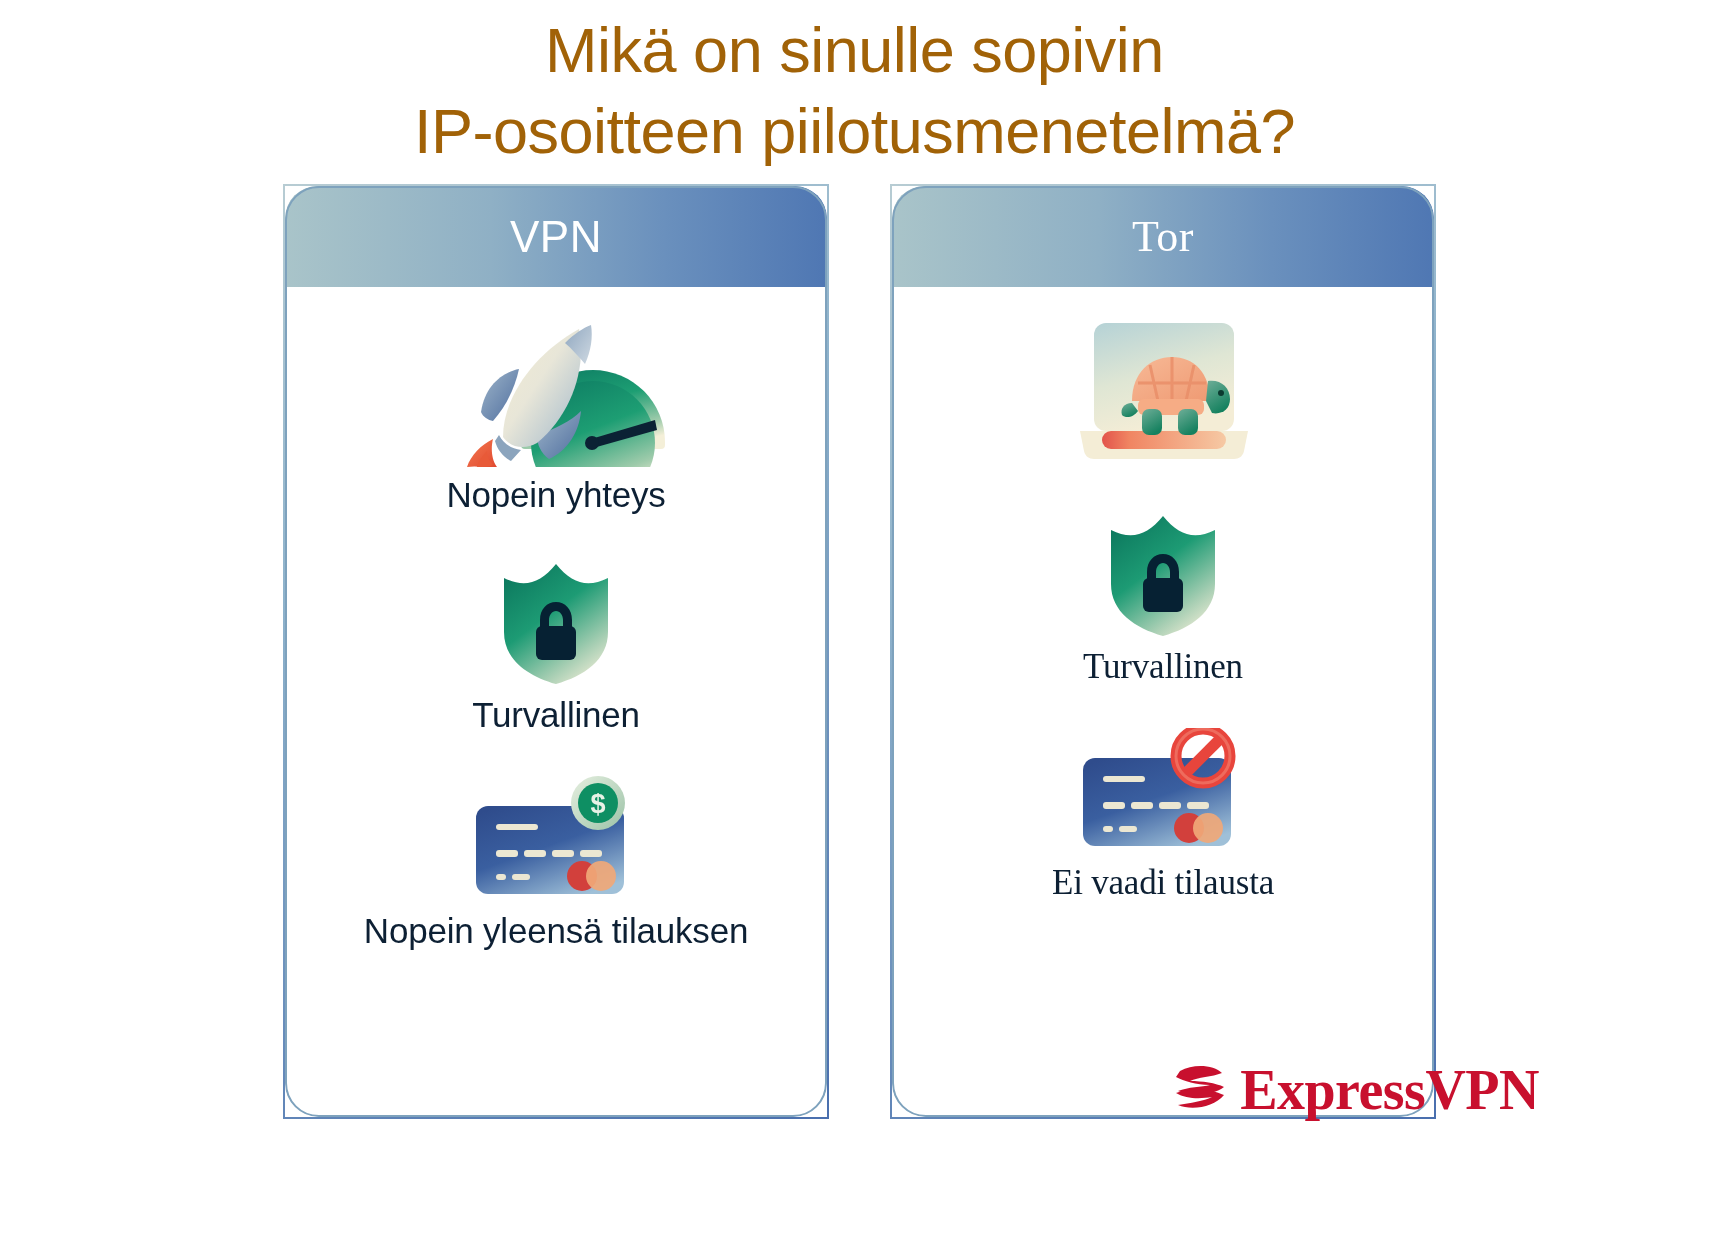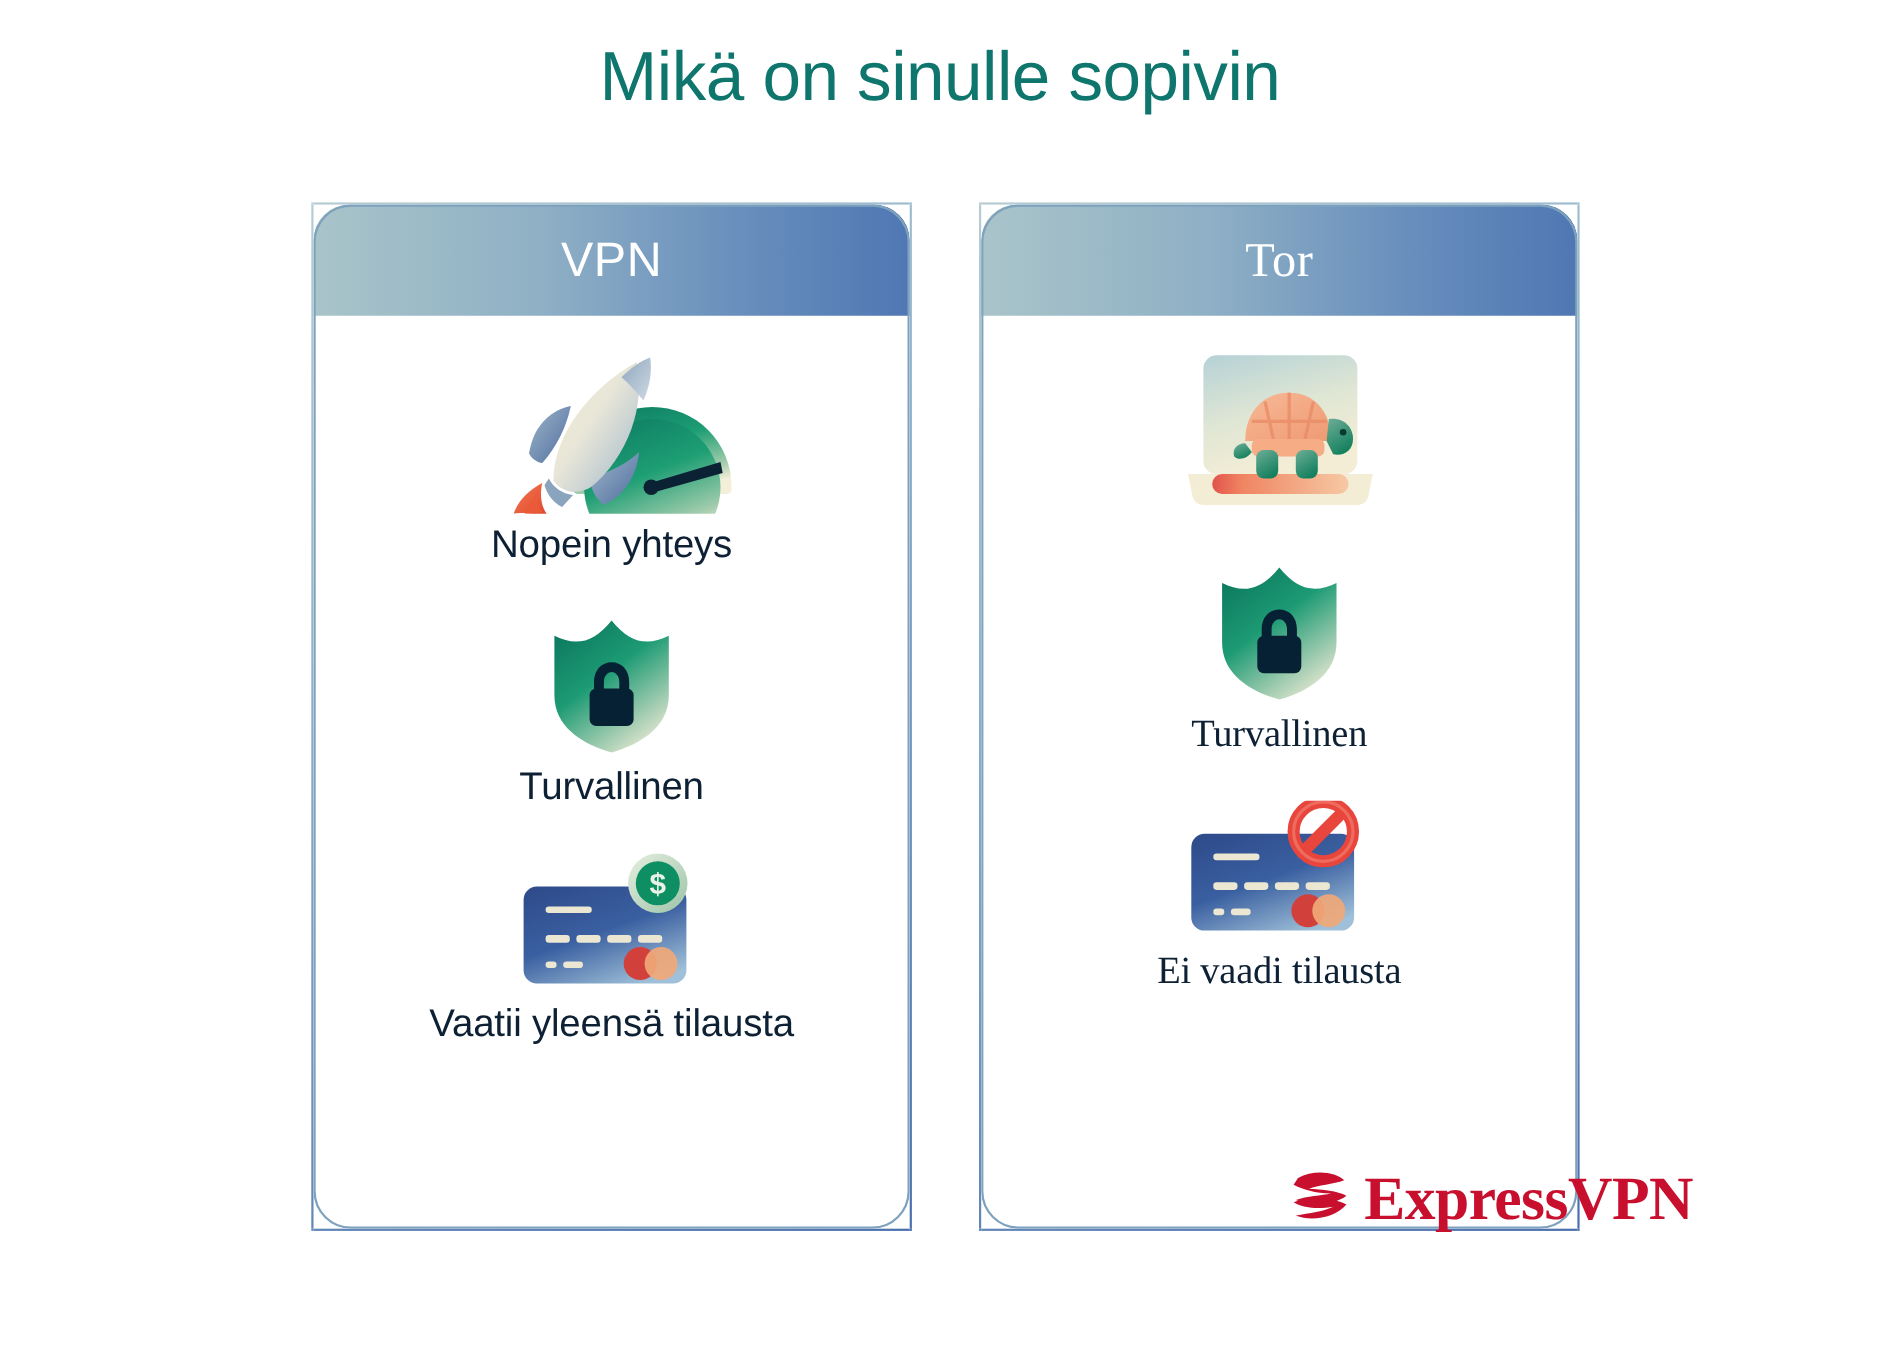--- a/index.html
+++ b/index.html
@@ -6,23 +6,23 @@
   html, body {
     width: 1709px; height: 1240px;
     background: #ffffff;
     font-family: "Liberation Sans", sans-serif;
     overflow: hidden;
   }
   .page { position: relative; width: 1709px; height: 1240px; }
 
   
   .title {
-    position: absolute; top: 30px; left: 0; width: 1709px;
+    position: absolute; top: 10px; left: 0; width: 1709px;
     text-align: center;
-    color: #0f766e;
+    color: #a16207;
     font-size: 63px;
     font-weight: 400;
     line-height: 1.28;
     letter-spacing: -0.5px;
   }
   .title .line { display: block; }
 
   
   .card {
     position: absolute;
@@ -105,20 +105,21 @@
     letter-spacing: -0.5px;
   }
 </style>
 </head>
 <body>
 
 <div class="page">
 
   <div class="title">
     <span class="line">Mikä on sinulle sopivin</span>
+    <span class="line">IP-osoitteen piilotusmenetelmä?</span>
   </div>
 
   <div class="card card-vpn">
     <div class="card-header">
       <span class="card-header-title">VPN</span>
     </div>
     <div class="card-body">
 
       <div class="feature f1">
         <div class="feature-icon">
@@ -213,21 +214,21 @@
             <rect x="114" y="74" width="22" height="7" rx="3" fill="#ece7d2"></rect>
             <rect x="30" y="98" width="10" height="6" rx="3" fill="#ece7d2"></rect>
             <rect x="46" y="98" width="18" height="6" rx="3" fill="#ece7d2"></rect>
             <circle cx="116" cy="100" r="15" fill="#d2403c"></circle>
             <circle cx="135" cy="100" r="15" fill="#f0a878" opacity="0.92"></circle>
             <circle cx="132" cy="27" r="27" fill="url(#coinGrad)"></circle>
             <circle cx="132" cy="27" r="20" fill="#0e8f63"></circle>
             <text x="132" y="37" font-family="Liberation Sans, sans-serif" font-size="27" font-weight="700" text-anchor="middle" fill="#e8f2e6">$</text>
           </svg>
         </div>
-        <div class="feature-label">Vaatii yleensä tilausta</div>
+        <div class="feature-label">Nopein yleensä tilauksen</div>
       </div>
 
     </div>
     <div class="card-frame"></div>
   </div>
 
   <div class="card card-tor">
     <div class="card-header">
       <span class="card-header-title">Tor</span>
     </div>

